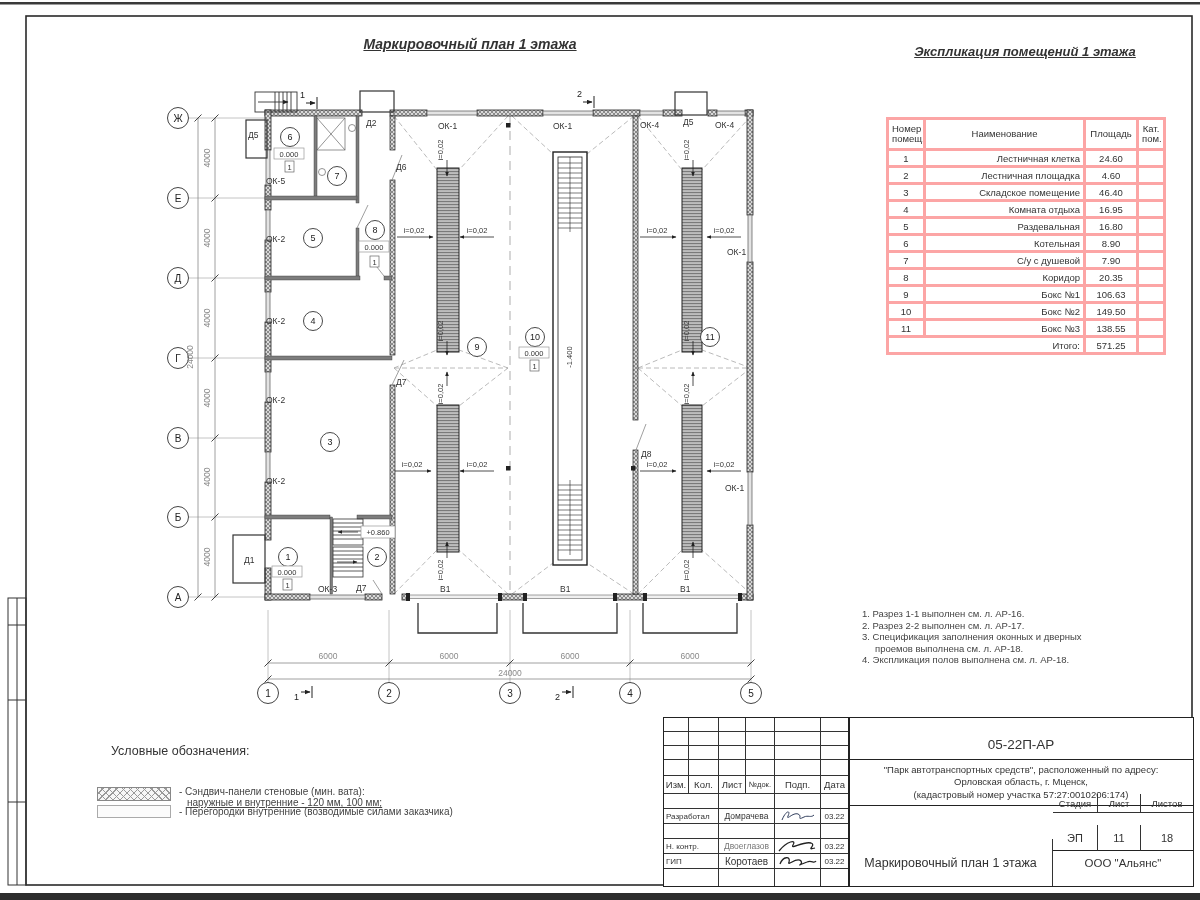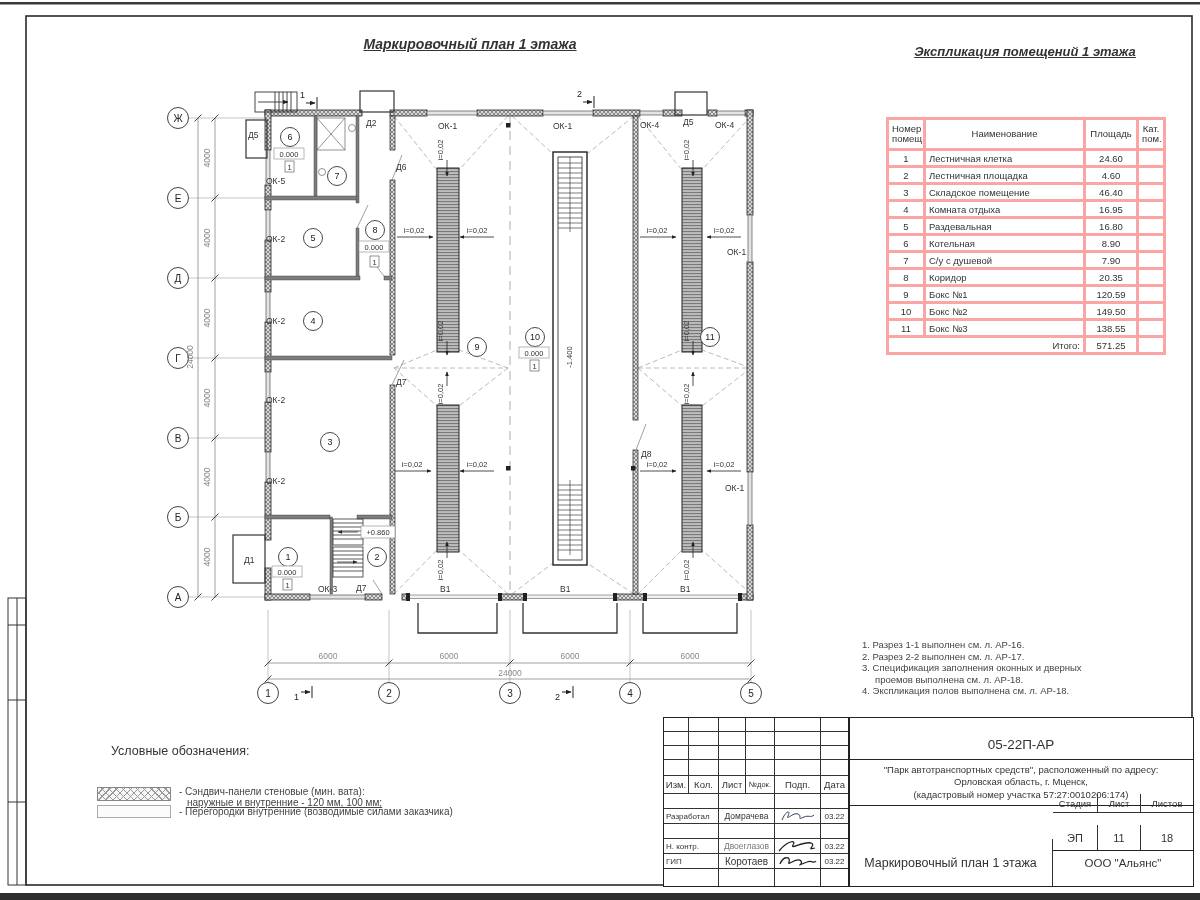--- a/index.html
+++ b/index.html
@@ -7,21 +7,21 @@
   .sheet{position:relative;width:1200px;height:900px;background:#fff;}
   .abs{position:absolute;}
   
   .draw-title{font-style:italic;font-weight:bold;font-size:14px;text-decoration:underline;text-align:center;color:#333;}
   
   table.expl{border-collapse:collapse;table-layout:fixed;font-size:9.5px;color:#333;}
   table.expl td,table.expl th{border:3px solid #fca5a5;padding:0 3px;height:14px;overflow:hidden;white-space:nowrap;}
   table.expl th{font-weight:normal;height:28px;white-space:normal;line-height:1.1;}
   table.expl{border:2px solid #333;}
   table.expl thead th{border-bottom:2px solid #333;}
-  td.c{text-align:center;} td.l{text-align:left;} td.r{text-align:right;}
+  td.c{text-align:center;} td.l{text-align:right;} td.r{text-align:right;}
   tr.total td{border-top:2px solid #333;}
   
   .notes{font-size:9.5px;line-height:11.5px;color:#444;}
   .legend-title{font-size:12.5px;color:#333;}
   .leg-text{font-size:10px;color:#444;line-height:11px;}
   .swatch1{width:72px;height:12px;border:1px solid #888;
     background:repeating-linear-gradient(45deg,#999 0 1px,transparent 1px 5px),
                repeating-linear-gradient(-45deg,#999 0 1px,transparent 1px 5px),#f6f6f6;}
   .swatch2{width:72px;height:11px;border:1px solid #aaa;background:#fbfbfb;}
   
@@ -542,21 +542,21 @@
         </tr>
     <tr>
           <td class="c">8</td>
           <td class="l">Коридор</td>
           <td class="c">20.35</td>
           <td></td>
         </tr>
     <tr>
           <td class="c">9</td>
           <td class="l">Бокс №1</td>
-          <td class="c">120.59</td>
+          <td class="c">106.63</td>
           <td></td>
         </tr>
     <tr>
           <td class="c">10</td>
           <td class="l">Бокс №2</td>
           <td class="c">149.50</td>
           <td></td>
         </tr>
     <tr>
           <td class="c">11</td>
@@ -565,21 +565,21 @@
           <td></td>
         </tr>
     <tr class="total">
       <td colspan="2" class="r">Итого:</td>
       <td class="c">571.25</td>
           <td></td>
     </tr>
   </tbody>
 </table>
 
-<div class="abs notes" style="left:862px;top:639px;width:330px;">
+<div class="abs notes" style="left:862px;top:608px;width:330px;">
   <div>1. Разрез 1-1 выполнен см. л. АР-16.</div>
   <div>2. Разрез 2-2 выполнен см. л. АР-17.</div>
   <div>3. Спецификация заполнения оконных и дверных</div>
   <div style="padding-left:13px;">проемов выполнена см. л. АР-18.</div>
   <div>4. Экспликация полов выполнена см. л. АР-18.</div>
 </div>
 
 <div class="abs" style="left:97px;top:744px;width:480px;">
   <div class="legend-title" style="padding-left:14px;">Условные обозначения:</div>
   <div style="position:relative;margin-top:28px;">

